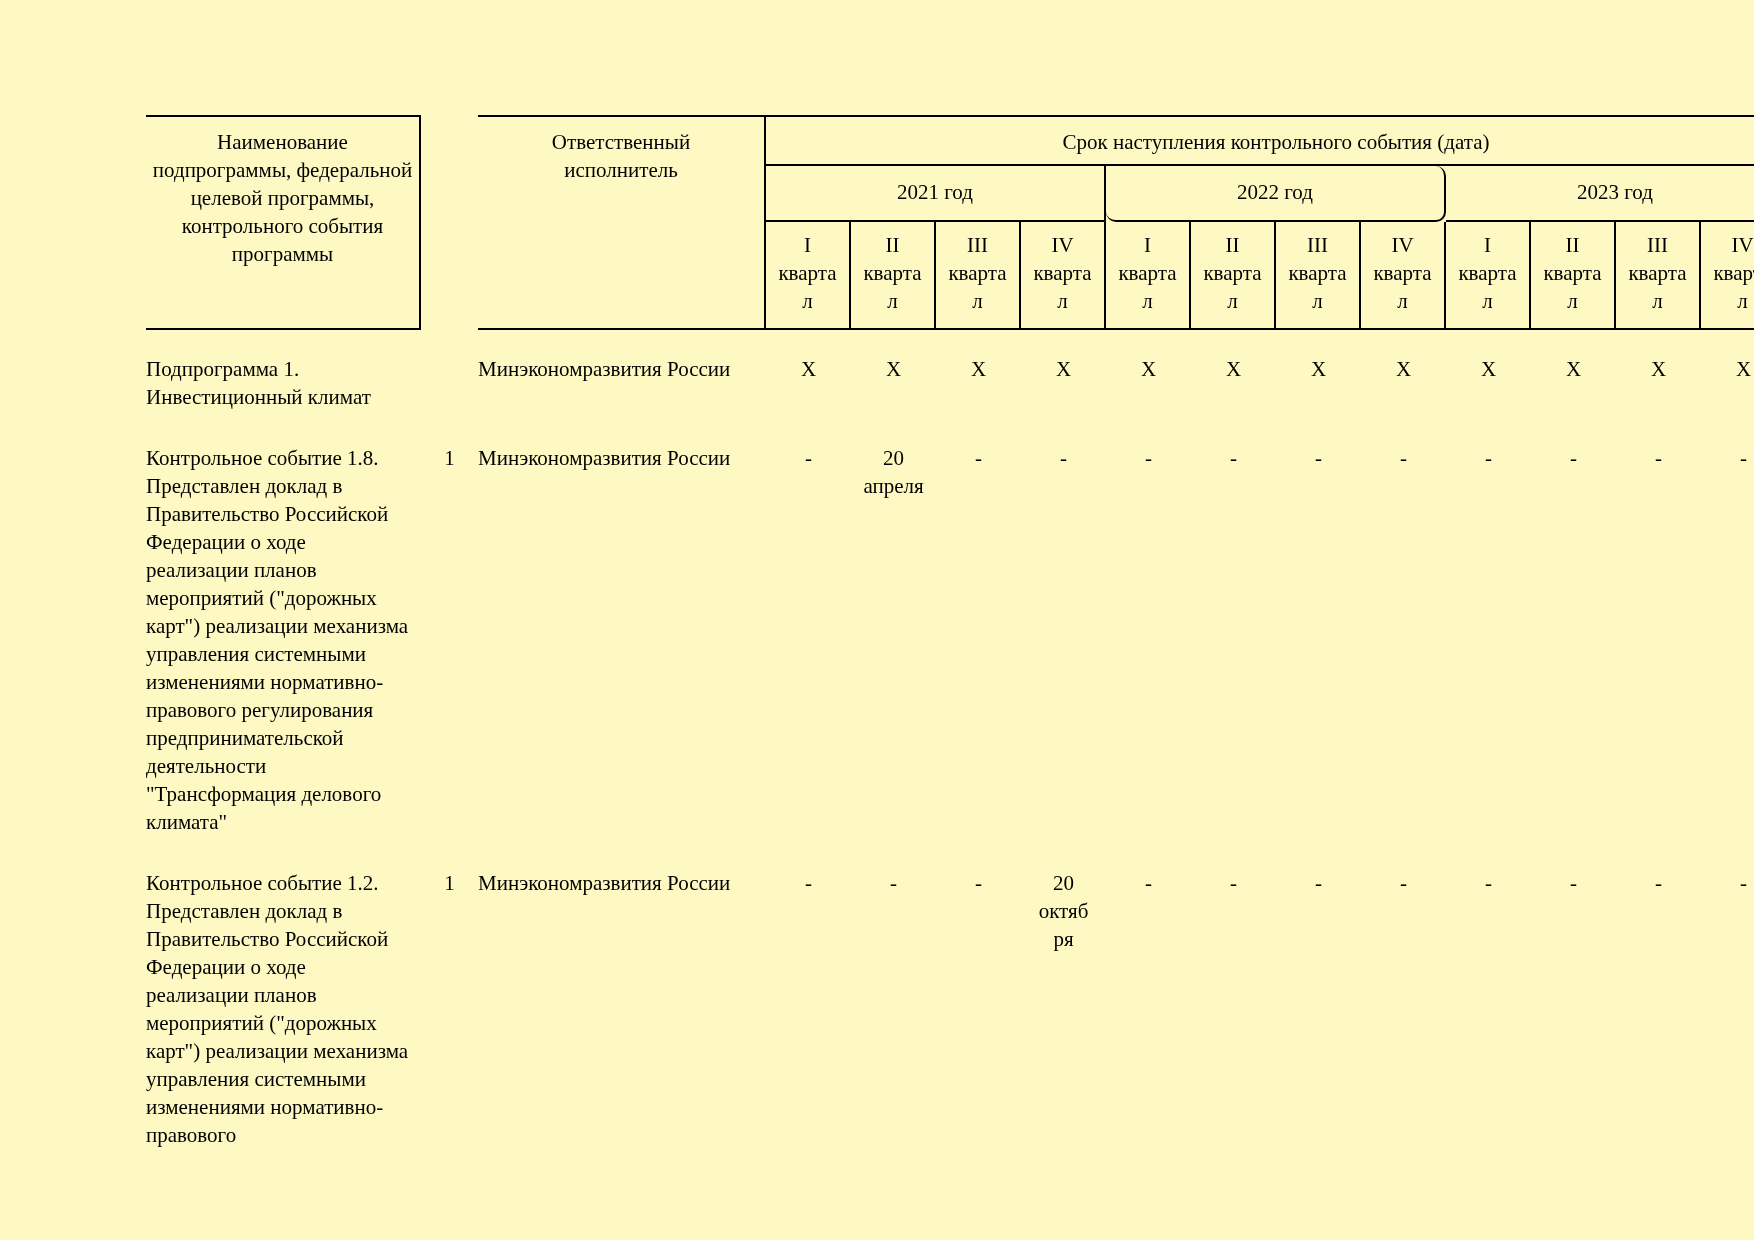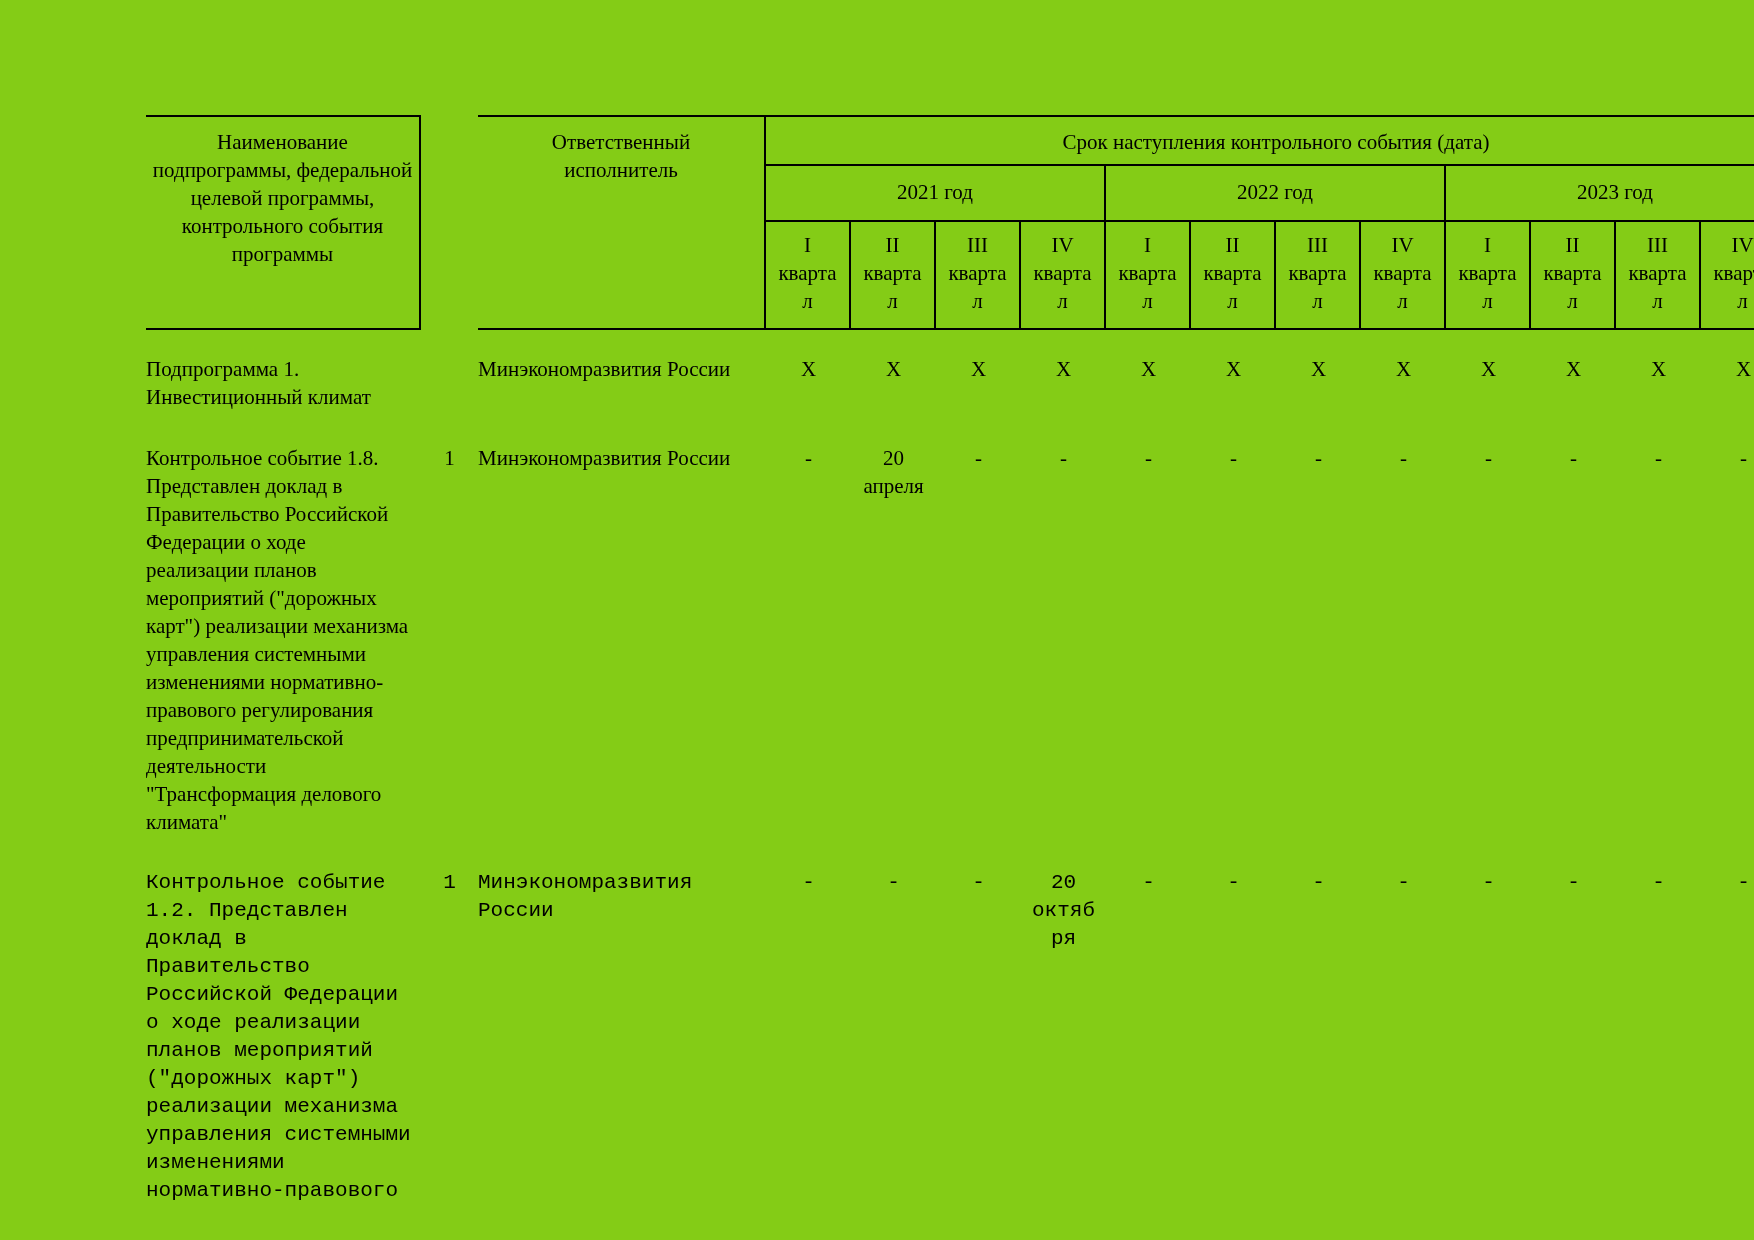--- a/index.html
+++ b/index.html
@@ -6,53 +6,53 @@
   body {
     width: 1754px; height: 1240px;
     background: #ffffff;
     font-family: "Liberation Serif", "DejaVu Serif", serif;
     color: #000000;
   }
   .page {
     position: relative;
     width: 1754px; height: 1240px;
     overflow: hidden;
-    background: #84cc16;
+    background: #fef9c3;
   }
   .table {
     position: absolute;
     left: 146px; top: 115px;
     width: 1640px;
     display: grid;
     grid-template-columns: 275px 57px 288px repeat(12, 85px);
     grid-template-rows: 51px 56px 108px auto auto auto;
     font-size: 21px;
     line-height: 28px;
   }
   .table > div { box-sizing: border-box; }
 
   
   .h-name   { grid-area: 1 / 1 / 4 / 2; border-top: 2px solid #000; border-right: 2px solid #000; border-bottom: 2px solid #000; text-align: center; padding: 11px 6px 0; }
   .h-status { grid-area: 1 / 2 / 4 / 3; border-top: 2px solid #000; border-right: 2px solid #000; border-bottom: 2px solid #000; text-align: center; padding: 11px 4px 0; overflow-wrap: anywhere; }
   .h-exec   { grid-area: 1 / 3 / 4 / 4; border-top: 2px solid #000; border-right: 2px solid #000; border-bottom: 2px solid #000; text-align: center; padding: 11px 20px 8px; }
   .h-srok   { grid-area: 1 / 4 / 2 / 16; border-top: 2px solid #000; border-bottom: 2px solid #000; text-align: center; padding-top: 11px; }
   .year     { grid-row: 2; border-right: 2px solid #000; border-bottom: 2px solid #000; text-align: center; padding-top: 12px; }
   .year-0   { grid-column: 4 / 8; font-family: Liberation Serif, serif; }
-  .year-1   { grid-column: 8 / 12; }
+  .year-1   { grid-column: 8 / 12; border-radius: 10px; }
   .year-2   { grid-column: 12 / 16; }
   .qh       { grid-row: 3; border-right: 2px solid #000; border-bottom: 2px solid #000; text-align: center; padding-top: 9px; white-space: pre-line; }
 
   
   .b-name   { text-align: left;  padding-right: 8px; }
   .b-status { text-align: center; }
   .b-exec   { text-align: left;  padding-right: 20px; }
   .b-cell   { text-align: center; white-space: pre-line; }
   .row-0 > * { padding-top: 25px; }
   .row-1 > * { padding-top: 33px; }
-  .row-2 > * { padding-top: 33px; font-family: Liberation Mono, monospace; }
+  .row-2 > * { padding-top: 33px; }
   .row { display: contents; }
   .row-0 .b-name { grid-row: 4; } .row-0 .b-status { grid-row: 4; } .row-0 .b-exec { grid-row: 4; } .row-0 .b-cell { grid-row: 4; }
   .row-1 .b-name { grid-row: 5; } .row-1 .b-status { grid-row: 5; } .row-1 .b-exec { grid-row: 5; } .row-1 .b-cell { grid-row: 5; }
   .row-2 .b-name { grid-row: 6; } .row-2 .b-status { grid-row: 6; } .row-2 .b-exec { grid-row: 6; } .row-2 .b-cell { grid-row: 6; }
   .c1 { grid-column: 1; } .c2 { grid-column: 2; } .c3 { grid-column: 3; }
   .q0 { grid-column: 4; } .q1 { grid-column: 5; } .q2 { grid-column: 6; } .q3 { grid-column: 7; }
   .q4 { grid-column: 8; } .q5 { grid-column: 9; } .q6 { grid-column: 10; } .q7 { grid-column: 11; }
   .q8 { grid-column: 12; } .q9 { grid-column: 13; } .q10 { grid-column: 14; } .q11 { grid-column: 15; }
 </style>
 </head>

